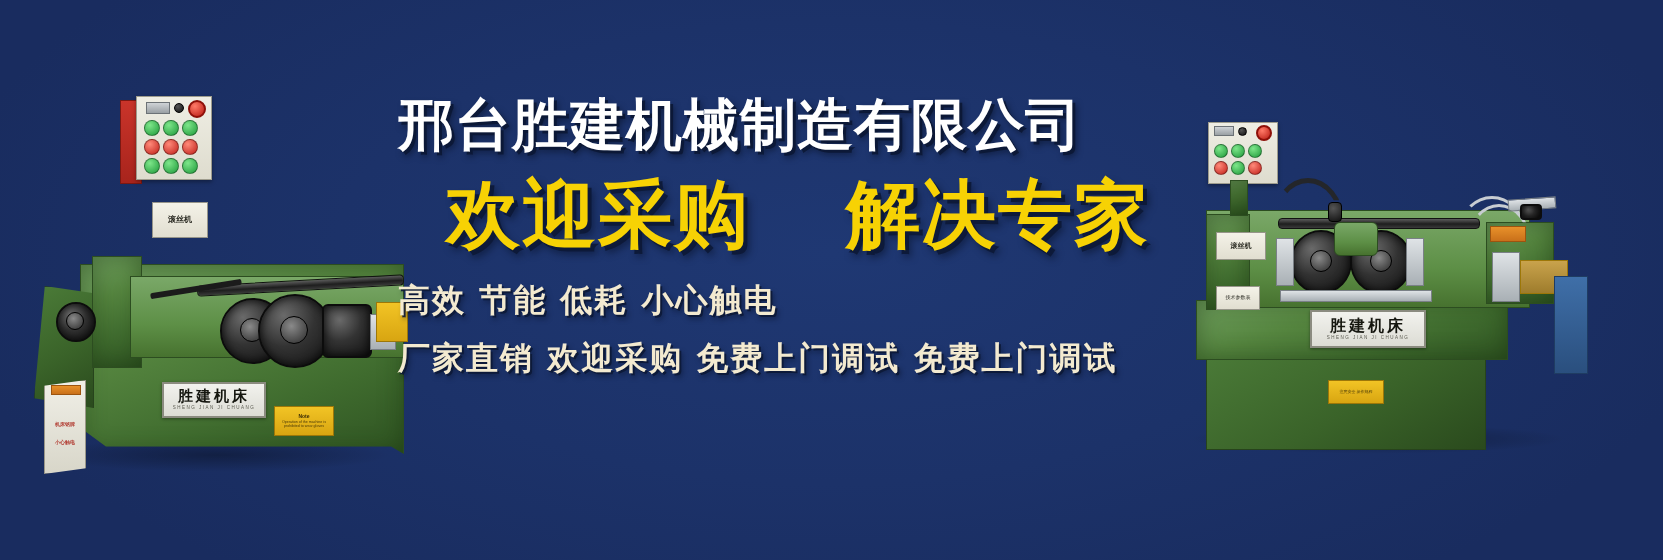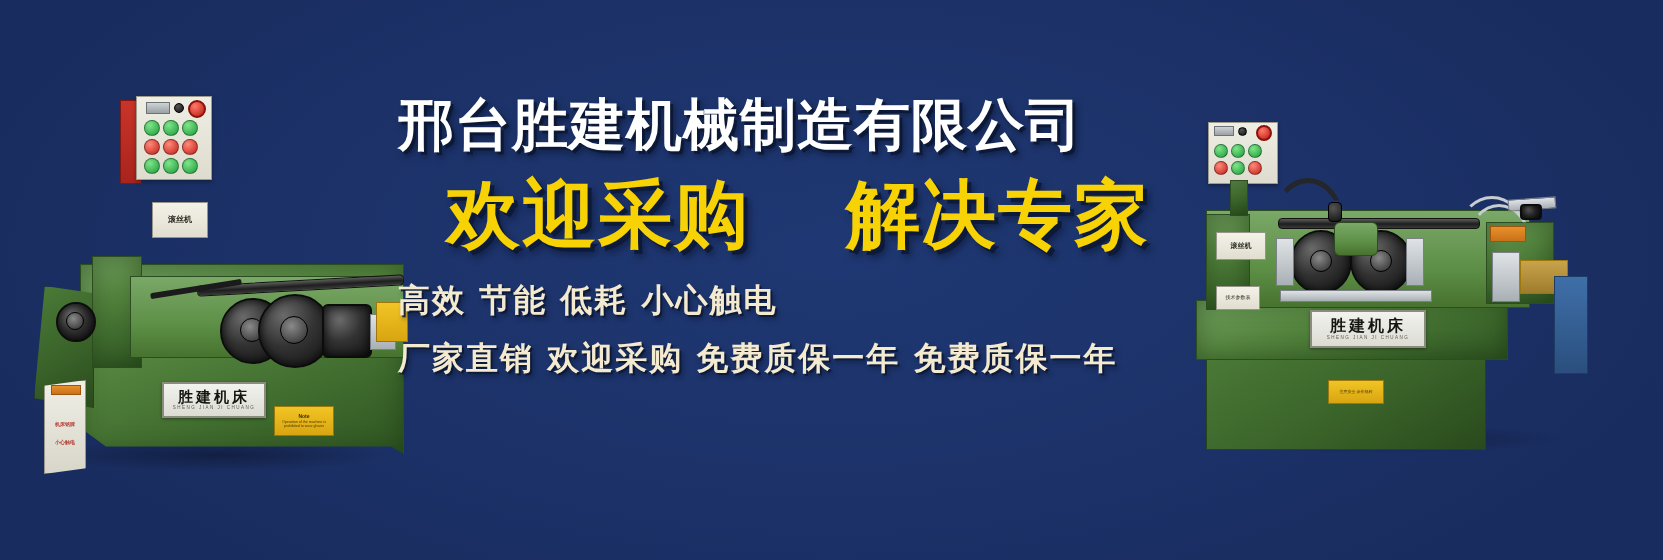--- a/index.html
+++ b/index.html
@@ -179,21 +179,21 @@
     display: flex;
     flex-direction: column;
     align-items: center;
     justify-content: center;
     box-shadow: 0 1px 3px rgba(0,0,0,0.4);
     overflow: hidden;
   }
   .m-nameplate .np-cn {
     color: #15160f;
     font-weight: bold;
-    font-family: Liberation Sans, sans-serif;
+    font-family: Liberation Serif, serif;
     letter-spacing: 3px;
     line-height: 1;
   }
   .m-nameplate .np-py {
     color: #5a5a50;
     letter-spacing: 1.5px;
     line-height: 1;
     font-family: "Liberation Sans", sans-serif;
   }
   .m-label-yellow {
@@ -356,21 +356,21 @@
     <div class="company-name">邢台胜建机械制造有限公司</div>
 
     <div class="headline">
       <span class="headline-part">欢迎采购</span>
       <span class="headline-gap"></span>
       <span class="headline-part">解决专家</span>
     </div>
 
     <div class="tagline-1">高效 节能 低耗 小心触电</div>
 
-    <div class="tagline-2">厂家直销 欢迎采购 免费质保一年 免费质保一年</div>
+    <div class="tagline-2">厂家直销 欢迎采购 免费上门调试 免费上门调试</div>
   </div>
 
   <div class="machine machine-right">
 
     <div class="m-shadow" style="left:20px; top:306px; width:380px; height:30px;"></div>
 
     <div class="m-body-dark" style="left:38px; top:230px; width:278px; height:100px;"></div>
 
     <div class="m-body" style="left:28px; top:182px; width:310px; height:58px;"></div>
 

